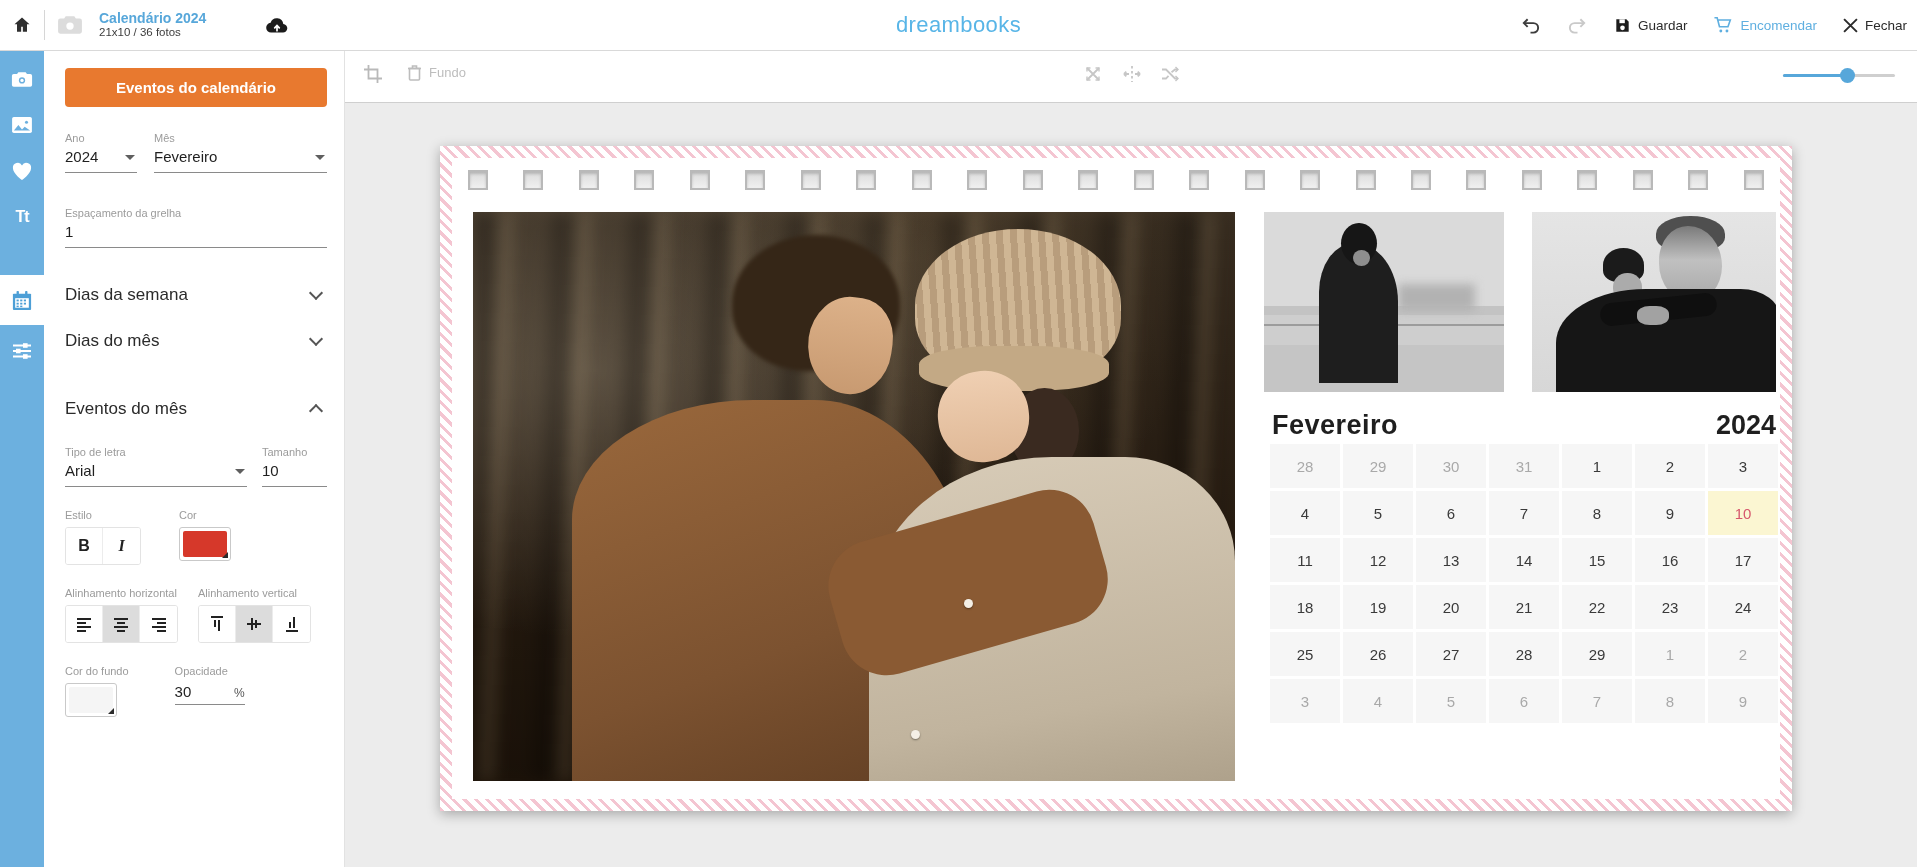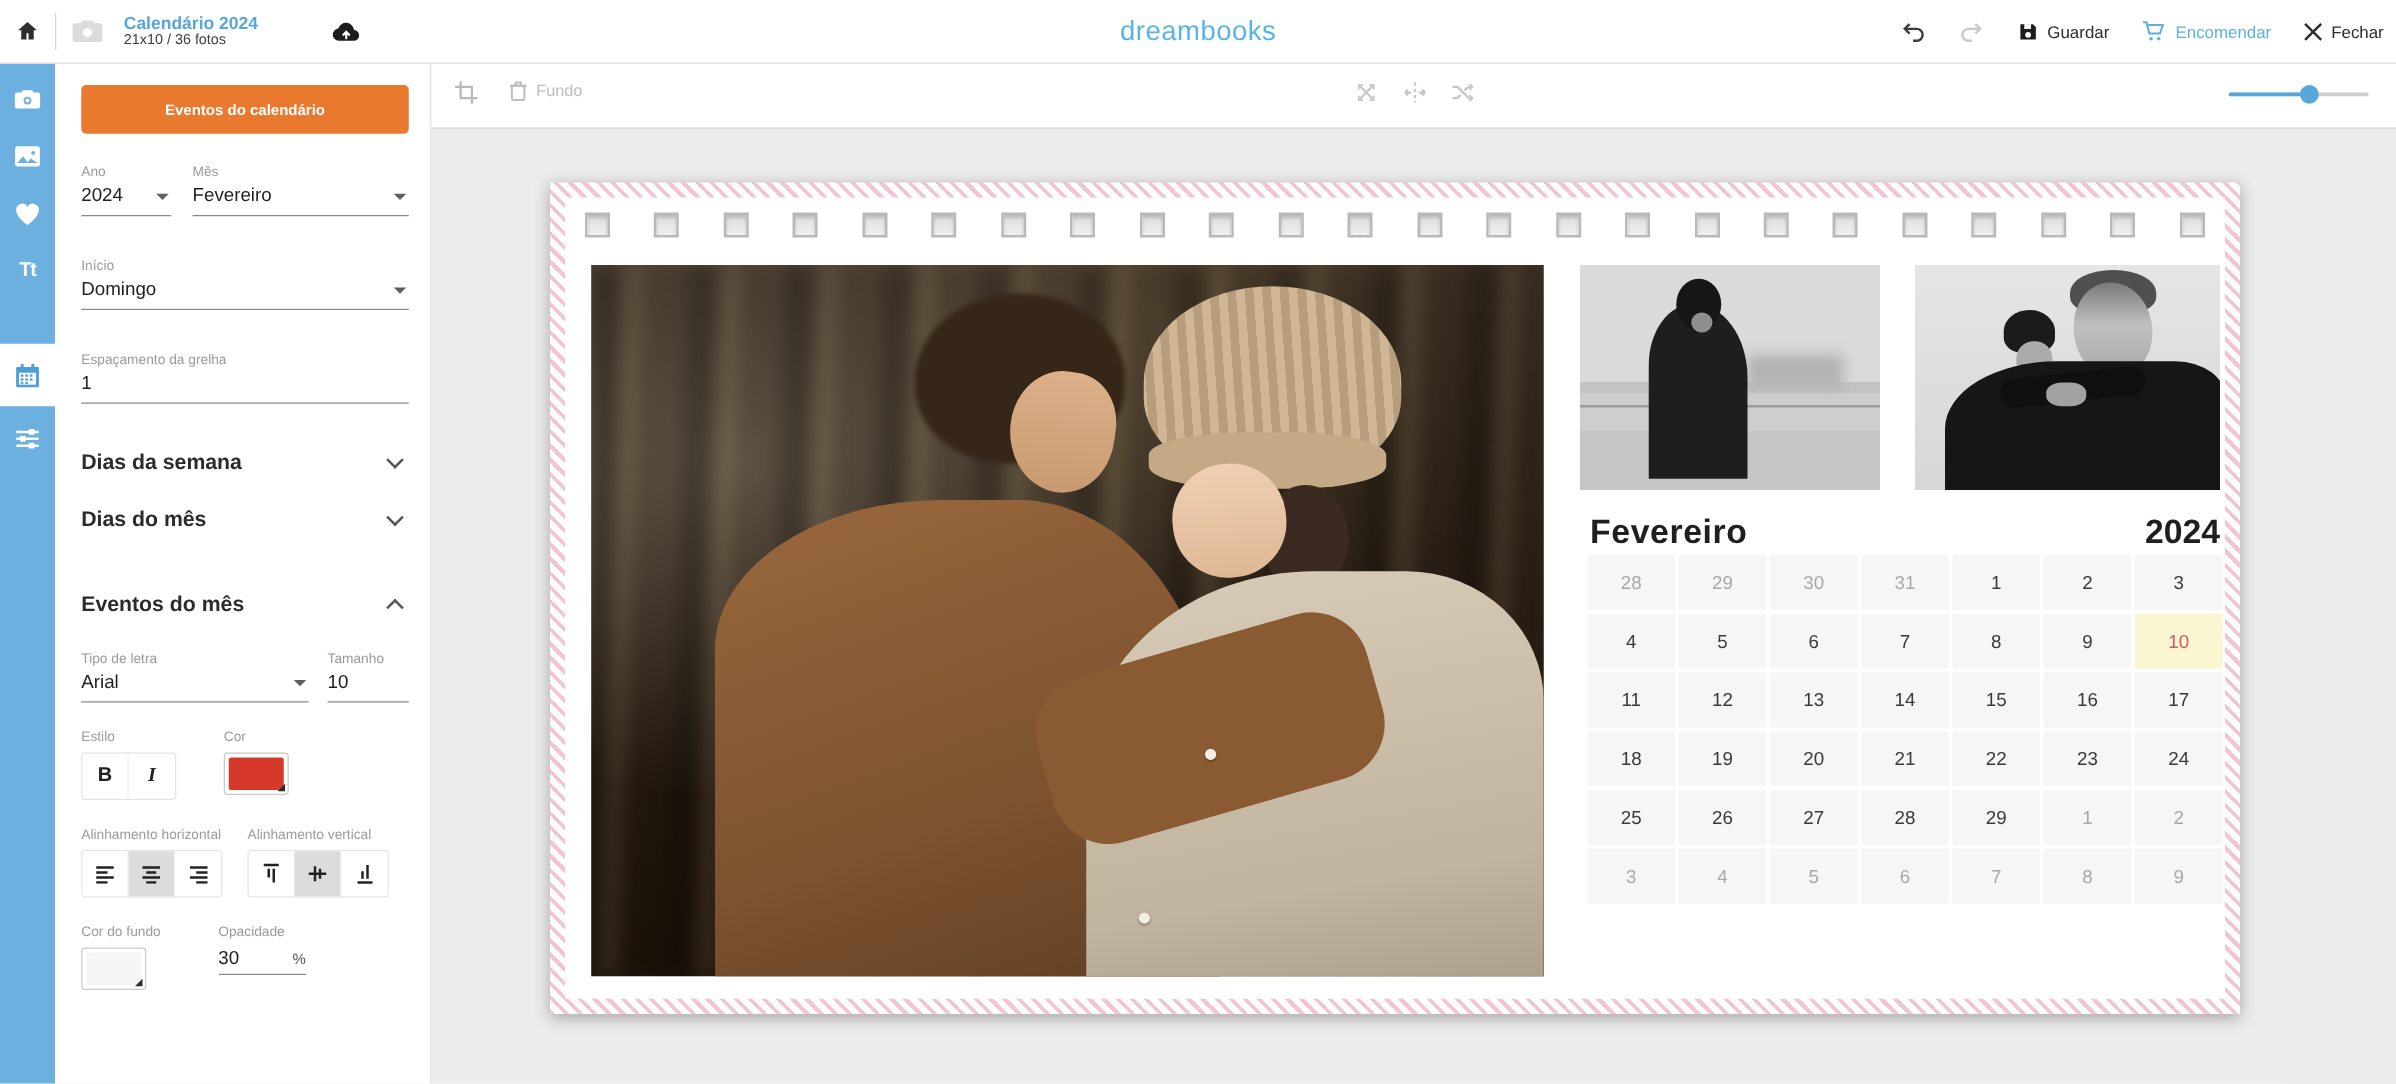--- a/index.html
+++ b/index.html
@@ -24,32 +24,32 @@
 
   
   .rail{position:absolute;left:0;top:50px;width:44px;height:817px;background:#6cb0df;z-index:20;}
   .rail-item{position:absolute;left:0;width:44px;height:46px;display:flex;align-items:center;justify-content:center;color:#fff;cursor:pointer;}
   .rail-item.active{background:#fff;color:#4d9fd6;height:50px;}
   .rail-tt{font-size:16px;font-weight:bold;letter-spacing:-1px;}
 
   
   .panel{position:absolute;left:44px;top:50px;width:301px;height:817px;background:#fff;border-right:1px solid #e2e2e2;z-index:10;box-sizing:border-box;padding:18px 0 0 21px;}
   .panel-inner{width:262px;}
-  .events-btn{width:262px;height:39px;background:#e8792f;border:none;border-radius:4px;color:#fff;font-size:12px;font-weight:bold;font-family:"Liberation Sans",sans-serif;cursor:pointer;}
+  .events-btn{width:262px;height:39px;background:#e8792f;border:none;border-radius:4px;color:#fff;font-size:15px;font-weight:bold;font-family:"Liberation Sans",sans-serif;cursor:pointer;}
   .row{display:flex;gap:17px;}
   .field{position:relative;border-bottom:1px solid #8a8a8a;padding-bottom:6px;cursor:pointer;}
   .flabel{font-size:11px;color:#9b9b9b;}
   .fvalue{font-size:15px;color:#1f1f1f;margin-top:4px;min-height:18px;}
   .selarrow{position:absolute;right:2px;bottom:12px;width:0;height:0;border-left:5px solid transparent;border-right:5px solid transparent;border-top:5px solid #5f5f5f;}
   .f-ano{width:72px;}
   .f-mes{flex:1;}
   .f-full{width:262px;}
   .mt24{margin-top:25px;}  .mt34{margin-top:34px;}  .mt30{margin-top:30px;}
   .sect{display:flex;align-items:center;justify-content:space-between;height:34px;cursor:pointer;}
-  .sect-label{font-size:17px;font-weight:bold;color:#2b2b2b;}
+  .sect-label{font-size:17px;font-weight:normal;color:#2b2b2b;}
   .chev{width:8px;height:8px;border-right:2px solid #555;border-bottom:2px solid #555;transform:rotate(45deg);margin-right:6px;margin-top:-4px;}
   .chev.up{transform:rotate(-135deg);margin-top:4px;}
   .f-font{width:182px;}
   .f-size{width:65px;}
   .ctl-label{font-size:11px;color:#9b9b9b;margin-bottom:6px;}
   .tgl-group{display:flex;border:1px solid #e3e3e3;border-radius:3px;overflow:hidden;}
   .tgl{width:37px;height:36px;background:#fff;border:none;border-right:1px solid #ececec;display:flex;align-items:center;justify-content:center;color:#222;cursor:pointer;padding:0;}
   .tgl:last-child{border-right:none;}
   .tgl.sel{background:#dcdcdc;}
   .tgl-b{font-size:16px;font-weight:bold;font-family:"Liberation Sans",sans-serif;}
@@ -282,25 +282,20 @@
           <div class="fvalue">2024</div>
           <span class="selarrow"></span>
         </div>
         <div class="field f-mes">
           <div class="flabel">Mês</div>
           <div class="fvalue">Fevereiro</div>
           <span class="selarrow"></span>
         </div>
       </div>
 
-      <div class="field f-full mt34">
-        <div class="flabel">Início</div>
-        <div class="fvalue">Domingo</div>
-        <span class="selarrow"></span>
-      </div>
 
       <div class="field f-full mt34">
         <div class="flabel">Espaçamento da grelha</div>
         <div class="fvalue">1</div>
       </div>
 
       <div class="sect mt30">
         <span class="sect-label">Dias da semana</span>
         <span class="chev"></span>
       </div>

